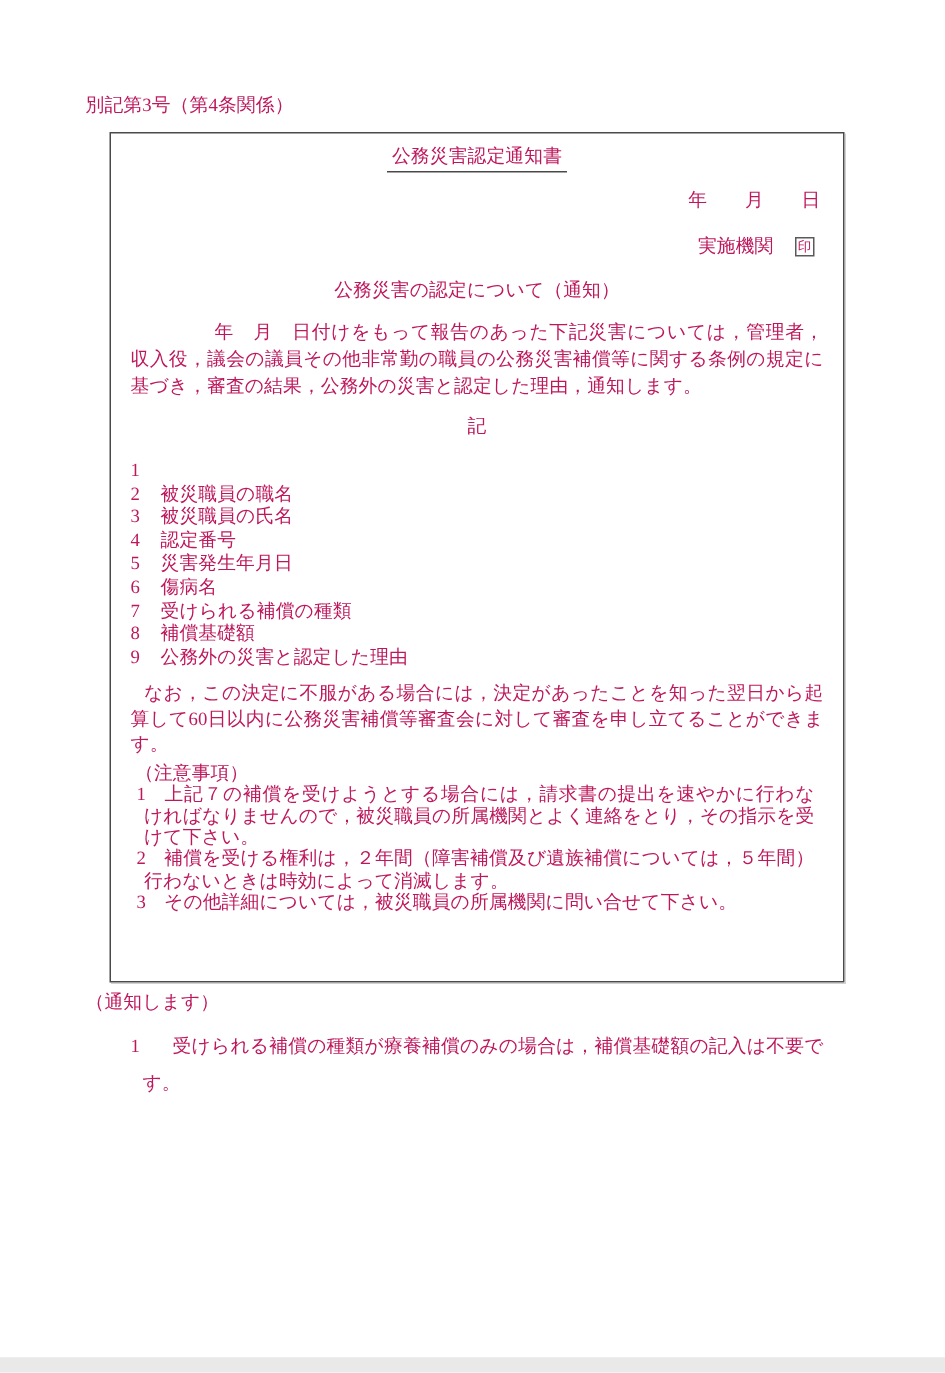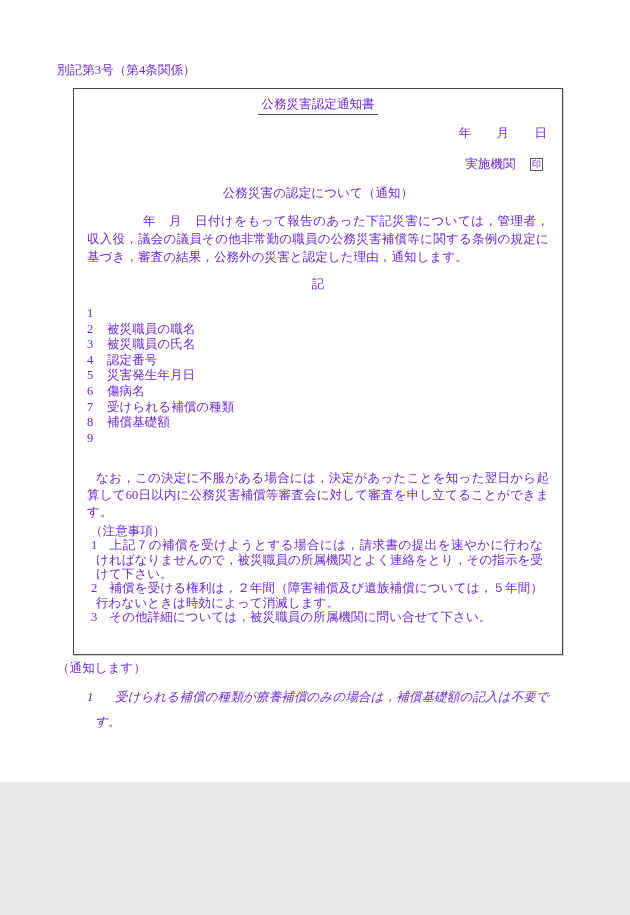--- a/index.html
+++ b/index.html
@@ -1,21 +1,21 @@
 <!DOCTYPE html>
 <html><head>
 <meta charset="utf-8">
 <style>
   * { margin:0; padding:0; box-sizing:border-box; }
   html,body { background:#e9e9e9; }
   .page {
     position:relative;
-    width:630px; height:782px;
+    width:630px; height:905px;
     background:#ffffff;
-    color:#6d28d9;
+    color:#be185d;
     font-family:"Liberation Serif","DejaVu Serif",serif;
     font-size:12.5px;
     letter-spacing:0.1px;
     overflow:hidden;
   }
   .header-note { position:absolute; left:57px; top:62px; }
   .form-box {
     position:absolute; left:73px; top:88px;
     width:490px; height:567px;
     border:1px solid #4a4a4a;
@@ -44,38 +44,37 @@
   .subject-row { text-align:center; margin-top:15px; line-height:14px; }
   .body-par {
     margin-top:12px; line-height:18px;
     text-indent:56px; text-align:justify;
   }
   .ki-row { text-align:center; margin-top:11px; line-height:14px; }
   .main-list { margin-top:15px; }
   .main-list .row { display:flex; line-height:15.6px; }
   .main-list .num { flex:none; width:20px; }
   .appeal {
-    margin-top:24px; line-height:17px;
+    margin-top:8px; line-height:17px;
     text-indent:9px; text-align:justify;
   }
   .cautions-heading { margin-top:3px; line-height:14px; padding-left:3px; }
   .caution-item {
     margin-left:4px; margin-right:6px;
     padding-left:5px; text-indent:-5px;
     line-height:14.3px; text-align:justify;
   }
   .caution-item:first-of-type { margin-top:5px; }
   .caution-item .num { margin-right:12px; }
   .entry-guide { position:absolute; left:57px; top:661px; width:492px; }
   .guide-heading { line-height:14px; }
   .guide-item {
     margin-top:10px; line-height:25px;
     padding-left:38px; text-indent:-8px;
     text-align:justify;
-    font-style:italic;
   }
   .guide-item .num { display:inline-block; width:28px; text-indent:0; }
 </style>
 </head>
 <body>
 
 <div class="page">
 
   <div class="header-note">別記第3号（第4条関係）</div>
 
@@ -126,20 +125,21 @@
       <div class="row">
         <span class="num">7</span>
         <span>受けられる補償の種類</span>
       </div>
       <div class="row">
         <span class="num">8</span>
         <span>補償基礎額</span>
       </div>
       <div class="row">
         <span class="num">9</span>
+        <span>公務外の災害と認定した理由</span>
       </div>
     </div>
 
     <div class="appeal">なお，この決定に不服がある場合には，決定があったことを知った翌日から起算して60日以内に公務災害補償等審査会に対して審査を申し立てることができます。</div>
 
     <div class="cautions-heading">（注意事項）</div>
 
     <div class="caution-item">
       <span class="num">1</span><span>上記７の補償を受けようとする場合には，請求書の提出を速やかに行わなければなりませんので，被災職員の所属機関とよく連絡をとり，その指示を受けて下さい。</span>
     </div>

